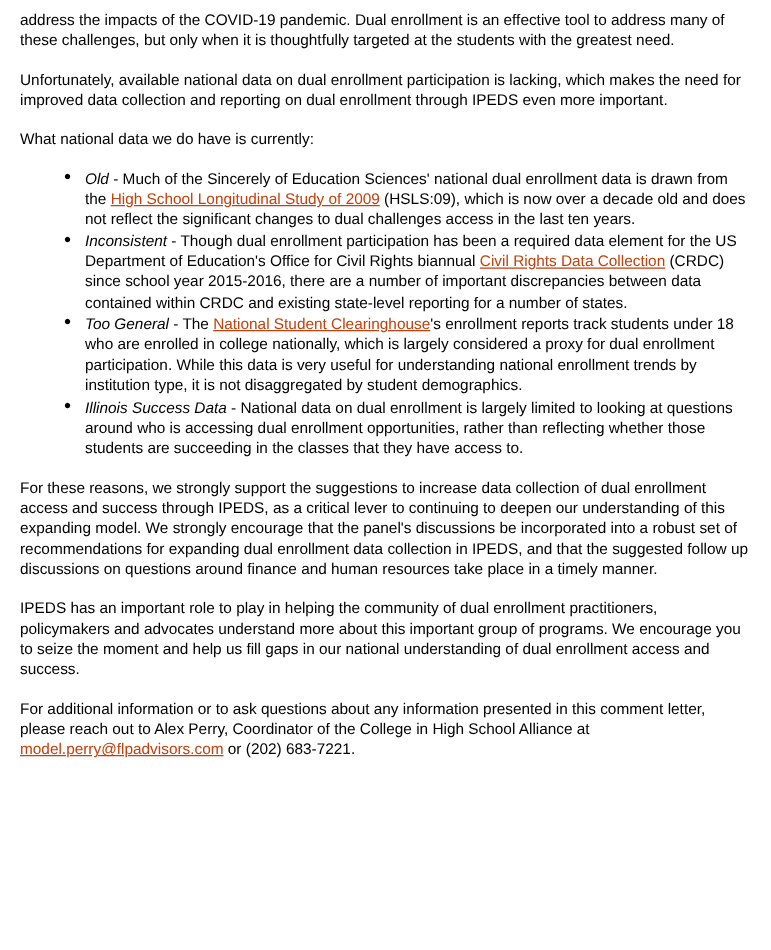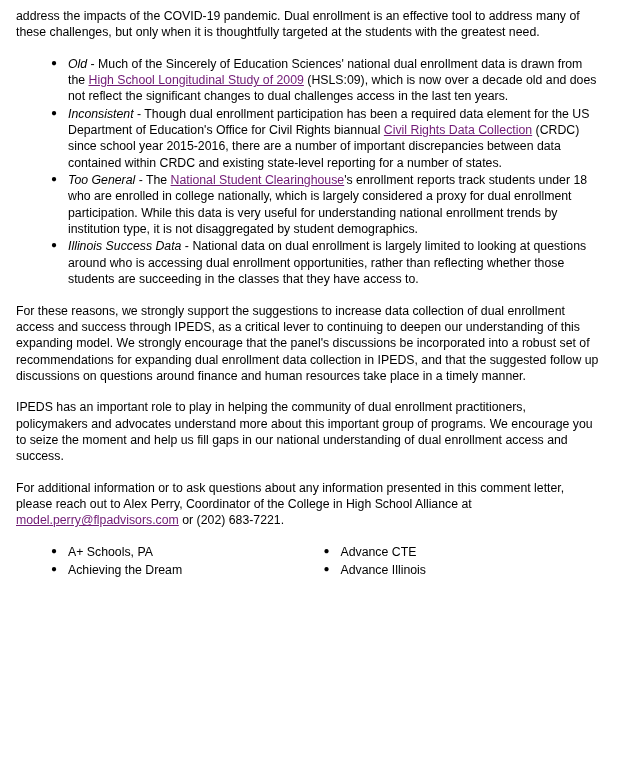--- a/index.html
+++ b/index.html
@@ -21,21 +21,21 @@
     width: 617px;
     height: 760px;
     padding: 8px 16px 0 16px;
     position: relative;
   }
   p {
     margin: 0 0 15px 0;
     text-align: left;
   }
   a {
-    color: #701a75;
+    color: #c2410c;
     text-decoration: underline;
   }
   ul.bullets {
     margin: 0 0 15px 0;
     padding-left: 52px;
     list-style: none;
   }
   ul.bullets > li {
     position: relative;
     margin-bottom: 1px;
@@ -82,21 +82,23 @@
     padding-left: 32px;
   }
 </style>
 </head>
 <body>
 
 <div class="page">
 
   <p>address the impacts of the COVID-19 pandemic. Dual enrollment is an effective tool to address many of these challenges, but only when it is thoughtfully targeted at the students with the greatest need.</p>
 
+  <p>Unfortunately, available national data on dual enrollment participation is lacking, which makes the need for improved data collection and reporting on dual enrollment through IPEDS even more important.</p>
 
+  <p>What national data we do have is currently:</p>
 
   <ul class="bullets">
     <li>
       <em class="term">Old</em><span> - </span><span>Much of the Sincerely of Education Sciences' national dual enrollment data is drawn from the </span><a href="#">High School Longitudinal Study of 2009</a><span> (HSLS:09), which is now over a decade old and does not reflect the significant changes to dual challenges access in the last ten years.</span>
     </li>
     <li>
       <em class="term">Inconsistent</em><span> - </span><span>Though dual enrollment participation has been a required data element for the US Department of Education's Office for Civil Rights biannual </span><a href="#">Civil Rights Data Collection</a><span> (CRDC) since school year 2015-2016, there are a number of important discrepancies between data contained within CRDC and existing state-level reporting for a number of states.</span>
     </li>
     <li>
       <em class="term">Too General</em><span> - The </span><span></span><a href="#">National Student Clearinghouse</a><span>'s enrollment reports track students under 18 who are enrolled in college nationally, which is largely considered a proxy for dual enrollment participation. While this data is very useful for understanding national enrollment trends by institution type, it is not disaggregated by student demographics.</span>
@@ -106,24 +108,14 @@
     </li>
   </ul>
 
   <p>For these reasons, we strongly support the suggestions to increase data collection of dual enrollment access and success through IPEDS, as a critical lever to continuing to deepen our understanding of this expanding model. We strongly encourage that the panel's discussions be incorporated into a robust set of recommendations for expanding dual enrollment data collection in IPEDS, and that the suggested follow up discussions on questions around finance and human resources take place in a timely manner.</p>
 
   <p>IPEDS has an important role to play in helping the community of dual enrollment practitioners, policymakers and advocates understand more about this important group of programs. We encourage you to seize the moment and help us fill gaps in our national understanding of dual enrollment access and success.</p>
 
   <p><span>For additional information or to ask questions about any information presented in this comment letter, please reach out to Alex Perry, Coordinator of the College in High School Alliance at </span><a href="#">model.perry@flpadvisors.com</a><span> or (202) 683-7221.</span></p>
 
 
-  <div class="signers">
-    <ul class="col1">
-      <li>A+ Schools, PA</li>
-      <li>Achieving the Dream</li>
-    </ul>
-    <ul class="col2">
-      <li>Advance CTE</li>
-      <li>Advance Illinois</li>
-    </ul>
-  </div>
 
 </div>
 
 </body></html>

